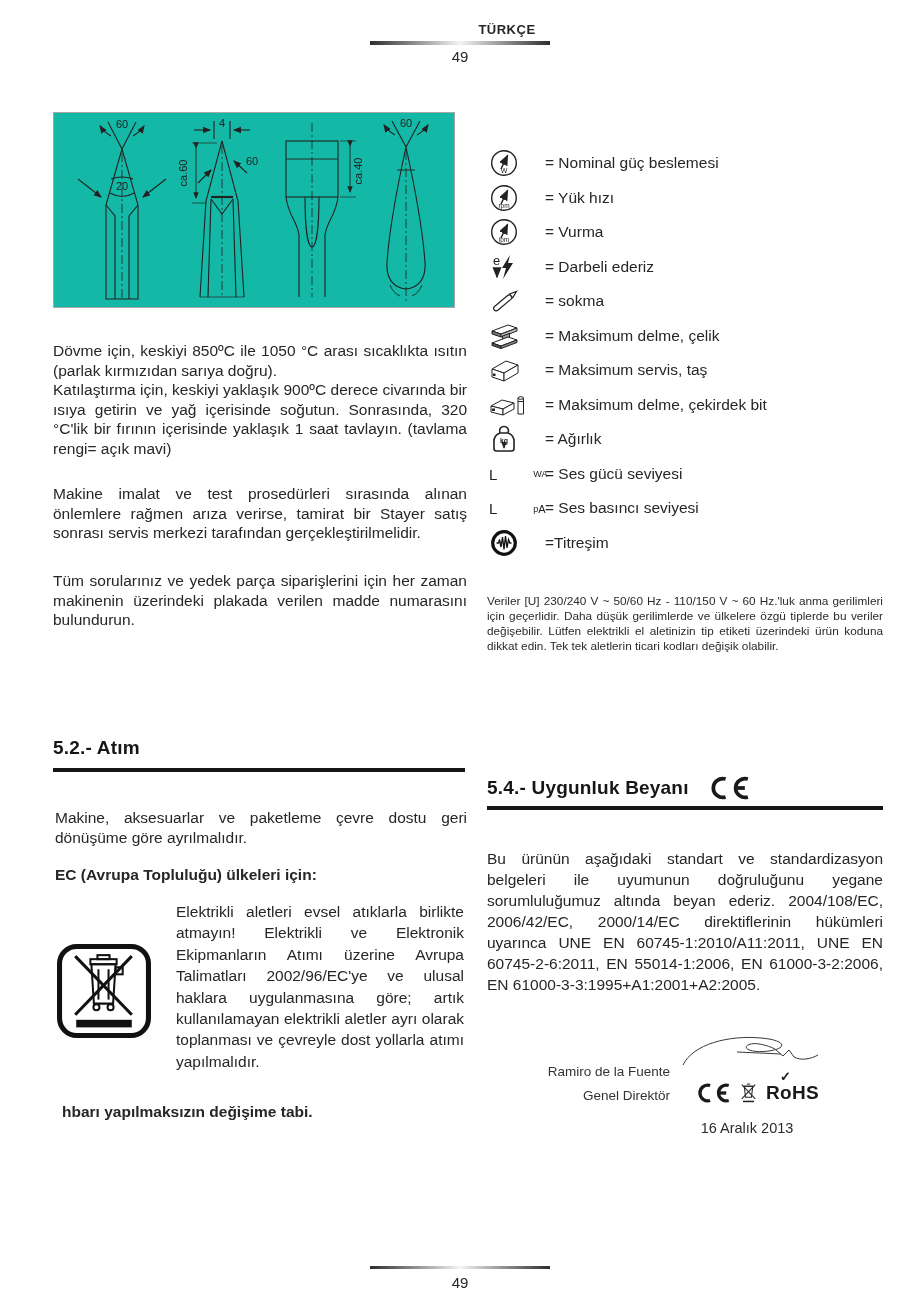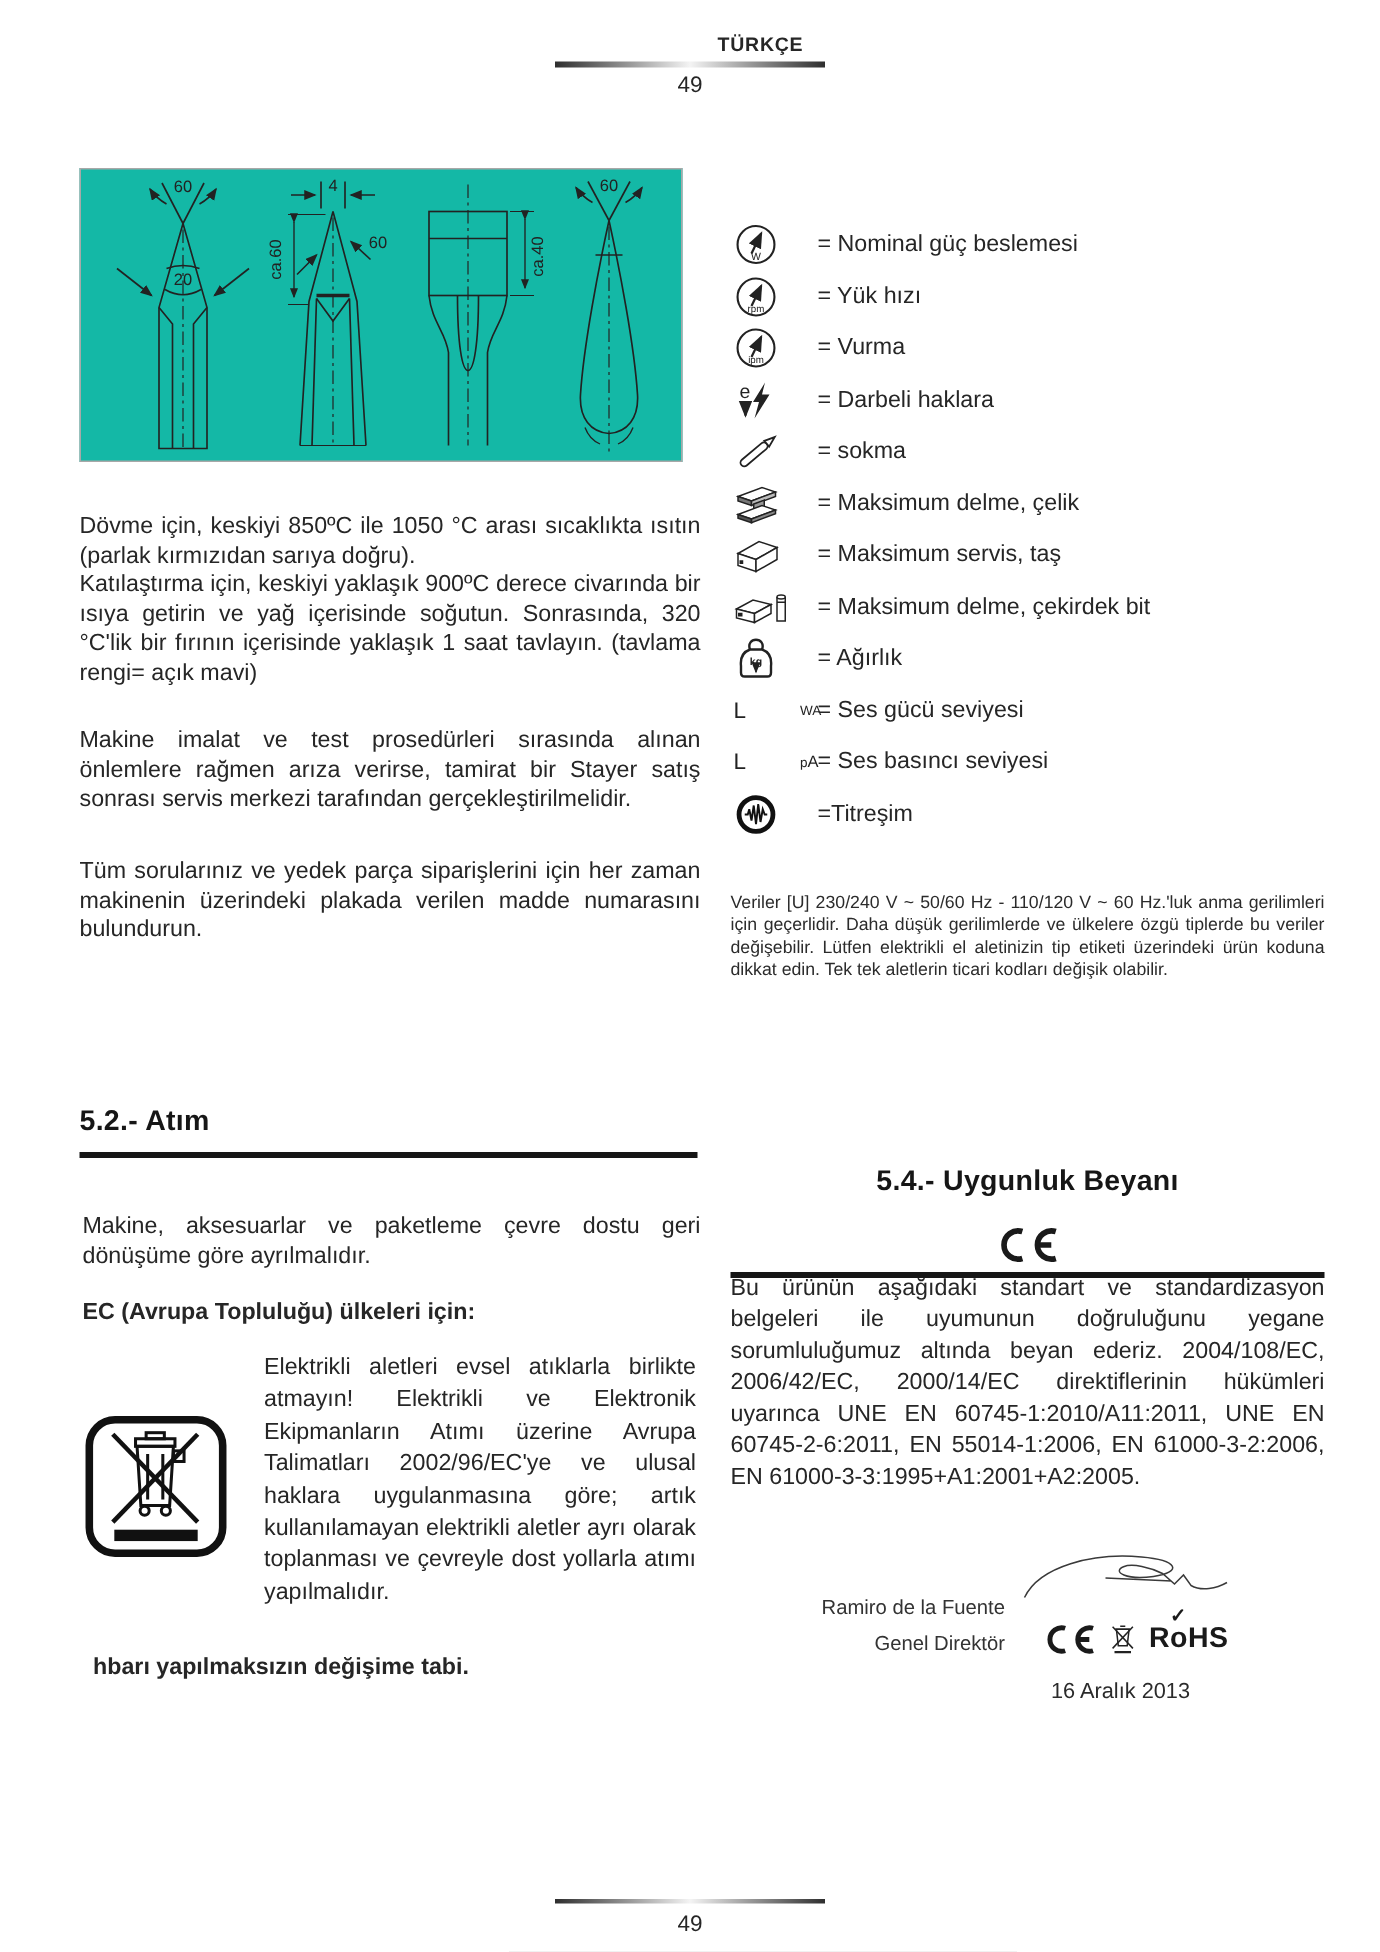--- a/index.html
+++ b/index.html
@@ -180,21 +180,21 @@
       <span class="spec-label">= Vurma</span>
     </div>
     <div class="spec-row">
       <span class="spec-icon">
         <svg width="30" height="30" viewBox="0 0 30 30">
             <text x="4" y="13" font-size="13" fill="#222">e</text>
             <path d="M8,16 L8,25" stroke="#222" stroke-width="1.5" fill="none" marker-end="url(#ah)"></path>
             <polygon points="21,3 13,16 17,16 14,27 24,11 19,11" fill="#222"></polygon>
           </svg>
       </span>
-      <span class="spec-label">= Darbeli haklara</span>
+      <span class="spec-label">= Darbeli ederiz</span>
     </div>
     <div class="spec-row">
       <span class="spec-icon">
         <svg width="32" height="32" viewBox="0 0 32 32">
             <g transform="rotate(-40 16 16)" fill="#fff" stroke="#222" stroke-width="1.2">
               <rect x="2" y="13.5" width="22" height="5" rx="2.5"></rect>
               <polygon points="24,13.5 31,16 24,18.5"></polygon>
             </g>
           </svg>
       </span>
@@ -277,23 +277,23 @@
       <span class="spec-icon">
         <svg width="30" height="30" viewBox="0 0 30 30">
             <circle cx="15" cy="15" r="11.3" fill="none" stroke="#111" stroke-width="3.2"></circle>
             <polyline points="7.5,15 9.5,15 10.5,11.5 12,19 13.5,9 15,21.5 16.5,8 18,20 19.5,11.5 20.8,15 22.5,15" fill="none" stroke="#111" stroke-width="1.3"></polyline>
           </svg>
       </span>
       <span class="spec-label">=Titreşim</span>
     </div>
   </div>
 
-  <p class="abs jt footnote" style="left:487px;top:594px;width:396px;">Veriler [U] 230/240 V ~ 50/60 Hz - 110/120 V ~ 60 Hz.'luk anma gerilimleri için geçerlidir. Daha düşük gerilimlerde ve ülkelere özgü tiplerde bu veriler değişebilir. Lütfen elektrikli el aletinizin tip etiketi üzerindeki ürün koduna dikkat edin. Tek tek aletlerin ticari kodları değişik olabilir.</p>
-
-  <div class="abs rule4" style="left:487px;top:776px;width:396px;padding-bottom:6px;display:flex;align-items:center;gap:18px;flex-direction:column;">
+  <p class="abs jt footnote" style="left:487px;top:594px;width:396px;">Veriler [U] 230/240 V ~ 50/60 Hz - 110/150 V ~ 60 Hz.'luk anma gerilimleri için geçerlidir. Daha düşük gerilimlerde ve ülkelere özgü tiplerde bu veriler değişebilir. Lütfen elektrikli el aletinizin tip etiketi üzerindeki ürün koduna dikkat edin. Tek tek aletlerin ticari kodları değişik olabilir.</p>
+
+  <div class="abs rule4" style="left:487px;top:776px;width:396px;padding-bottom:6px;display:flex;align-items:center;gap:18px;">
     <span class="sec-title">5.4.- Uygunluk Beyanı</span>
     <span style="display:inline-flex;">
       <svg width="44" height="24" viewBox="0 0 50 28">
           <path d="M21,3.5 A11,11 0 1 0 21,24.5" fill="none" stroke="#1a1a1a" stroke-width="4.4"></path>
           <path d="M47,3.5 A11,11 0 1 0 47,24.5" fill="none" stroke="#1a1a1a" stroke-width="4.4"></path>
           <line x1="34.5" y1="14" x2="43.5" y2="14" stroke="#1a1a1a" stroke-width="4.4"></line>
         </svg>
     </span>
   </div>
 

